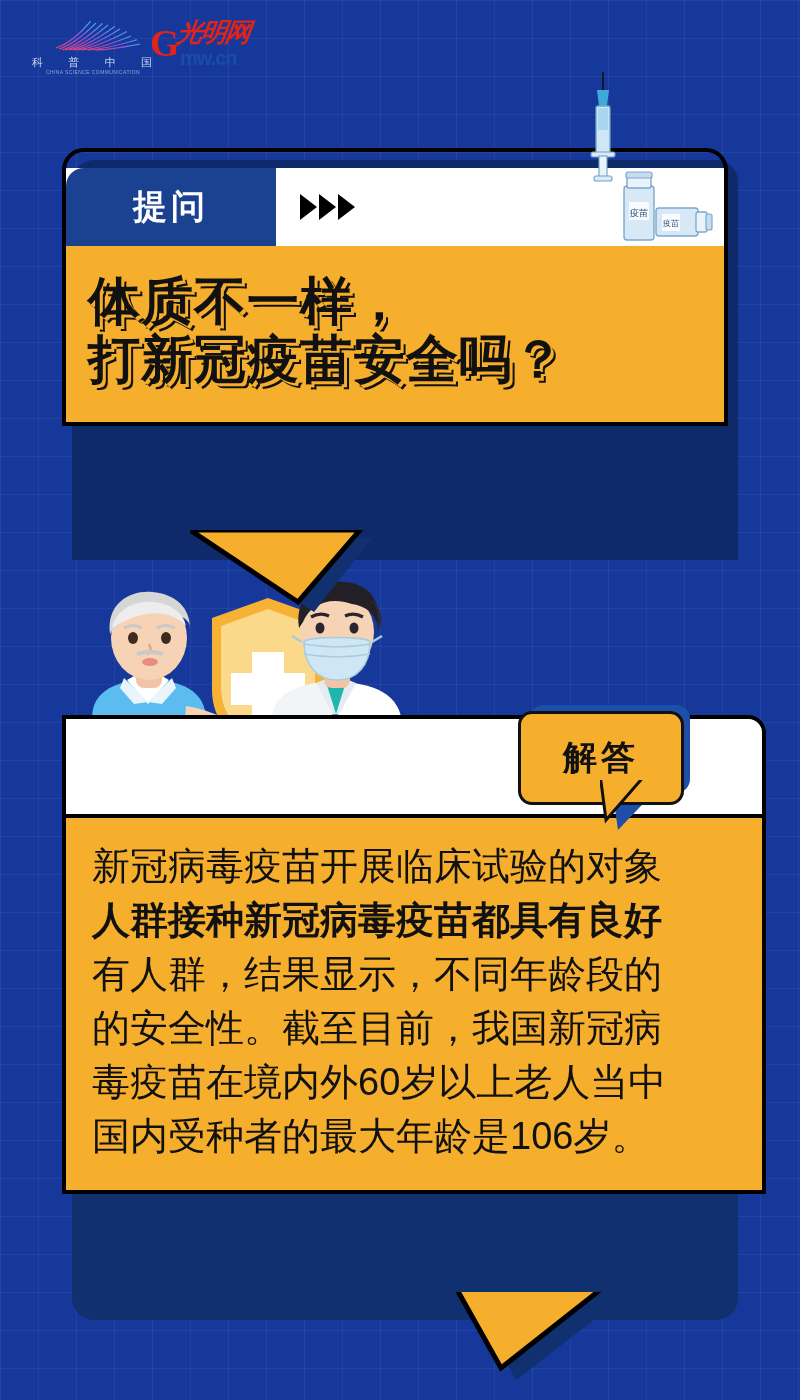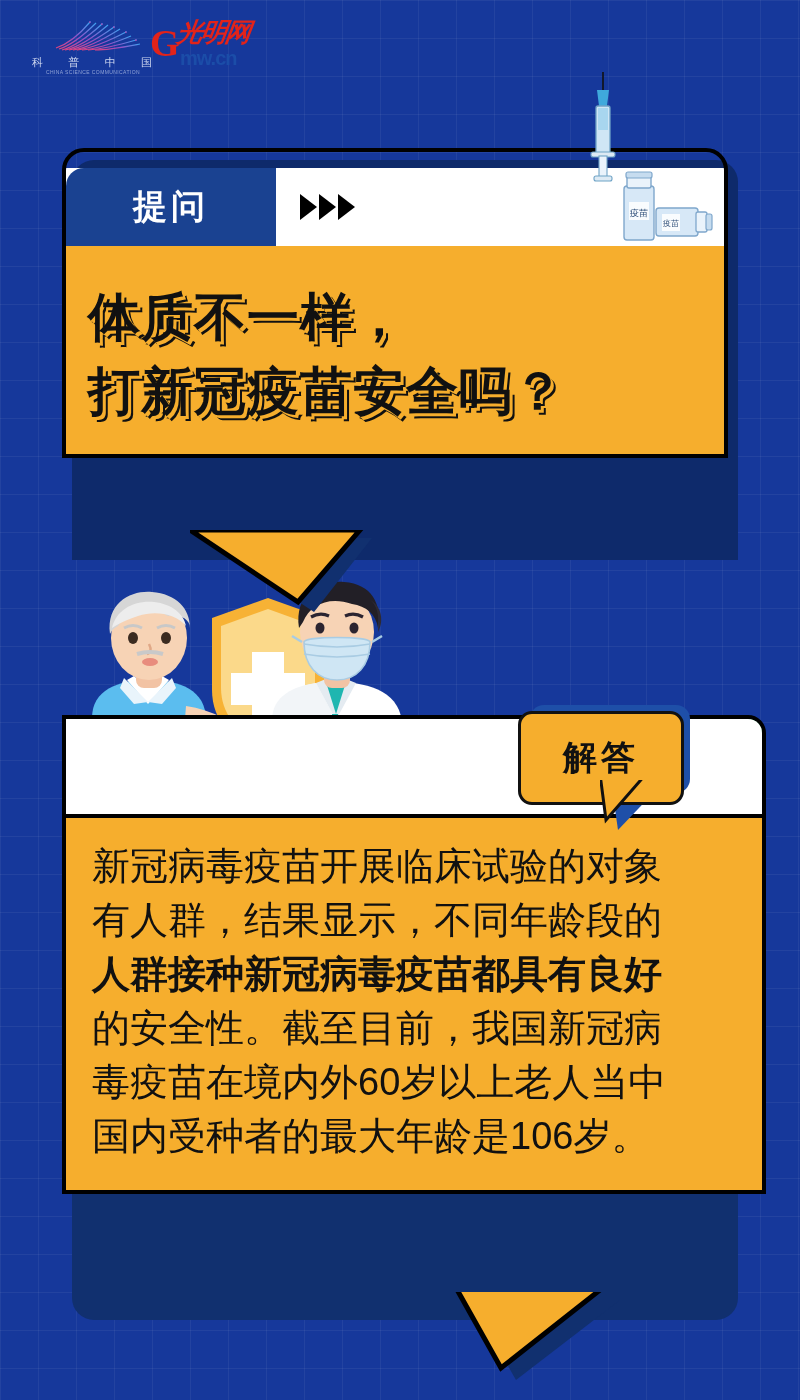--- a/index.html
+++ b/index.html
@@ -57,21 +57,21 @@
   .tri{width:0;height:0;border-top:13px solid transparent;border-bottom:13px solid transparent;
     border-left:17px solid #000;}
   .q-vax{position:absolute;right:8px;bottom:0;width:120px;height:78px;}
 
   .q-body{background:#F6AE2D;padding:26px 22px 34px 22px;}
   .q-line{
     font-size:52px;font-weight:bold;color:#111;line-height:1.12;
     letter-spacing:2px;white-space:nowrap;
     text-shadow:3px 3px 0 #F6AE2D, 5px 5px 0 #111;
   }
-  .q-line.l2{letter-spacing:1px;margin-top:16px;}
+  .q-line.l2{letter-spacing:1px;}
   .q-shadow{
     position:absolute;left:72px;top:160px;width:666px;height:400px;
     background:#0E2A6B;border-radius:22px 22px 0 0;z-index:3;
   }
   
   .q-tail{position:absolute;left:190px;top:530px;z-index:4;}
   .q-tail svg{display:block;}
 
   
   .illus{position:absolute;left:0;top:570px;width:800px;height:250px;z-index:2;}
@@ -312,22 +312,22 @@
 </div>
 <svg class="a-tag-tail" width="60" height="50" viewBox="0 0 60 50">
   <path d="M0 -6 L46 -6 L6 40 Z" fill="#F6AE2D" stroke="#111" stroke-width="3"></path>
 </svg>
 
 <div class="a-shadow"></div>
 <div class="a-card">
   <div class="a-white"></div>
   <div class="a-body">
     <div class="a-line">新冠病毒疫苗开展临床试验的对象</div>
+    <div class="a-line b">人群接种新冠病毒疫苗都具有良好</div>
     <div class="a-line">有人群，结果显示，不同年龄段的</div>
-    <div class="a-line b">人群接种新冠病毒疫苗都具有良好</div>
     <div class="a-line">的安全性。截至目前，我国新冠病</div>
     <div class="a-line">毒疫苗在境内外60岁以上老人当中</div>
     <div class="a-line">国内受种者的最大年龄是106岁。</div>
   </div>
 </div>
 
 <svg class="a-tail-sh" width="200" height="100" viewBox="0 0 200 100">
   <path d="M0 0 L150 0 L46 80 Z" fill="#11306F"></path>
 </svg>
 <svg class="a-tail" width="200" height="100" viewBox="0 0 200 100">

